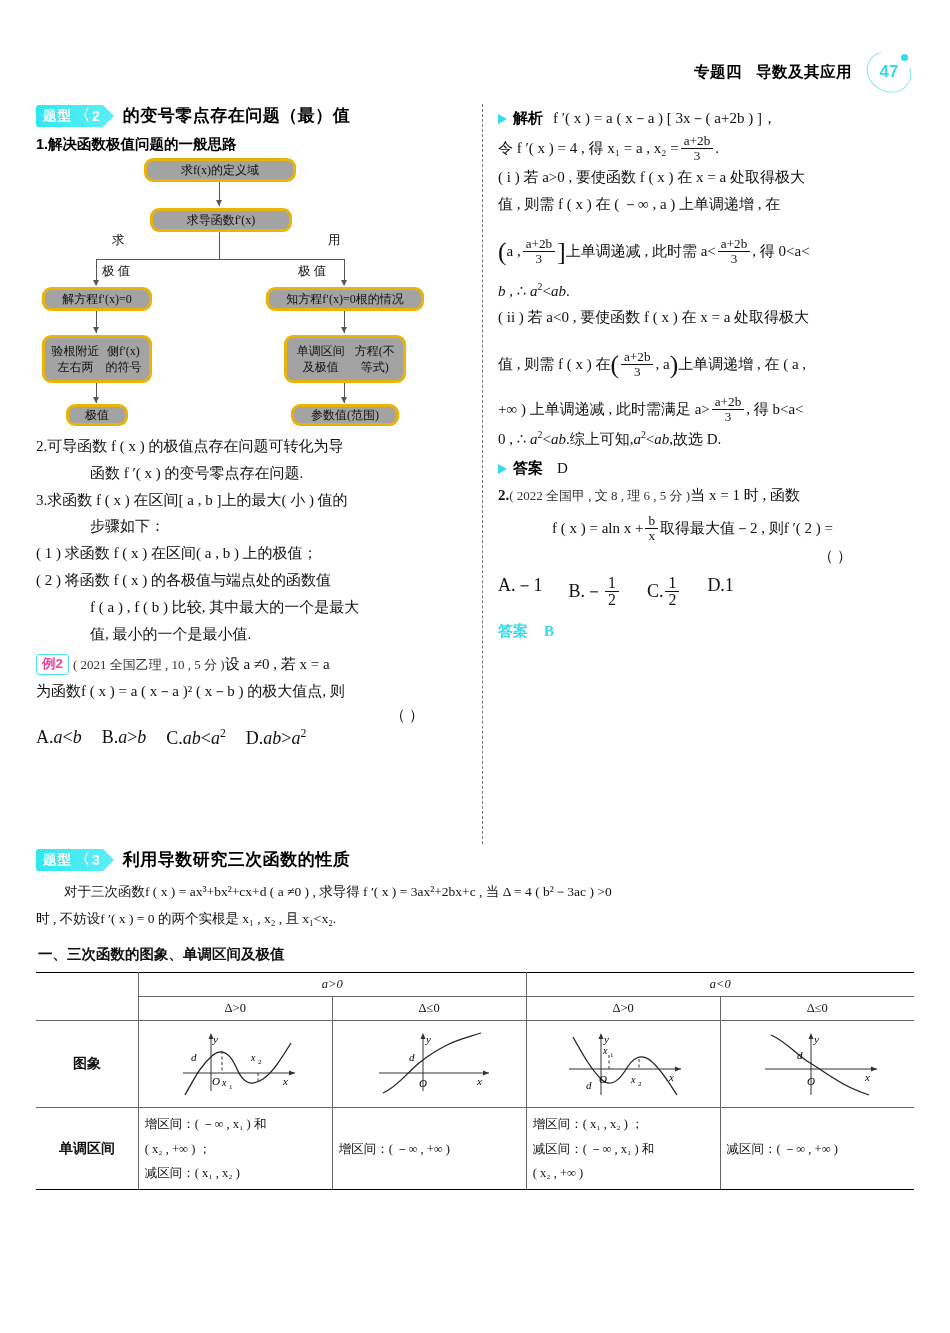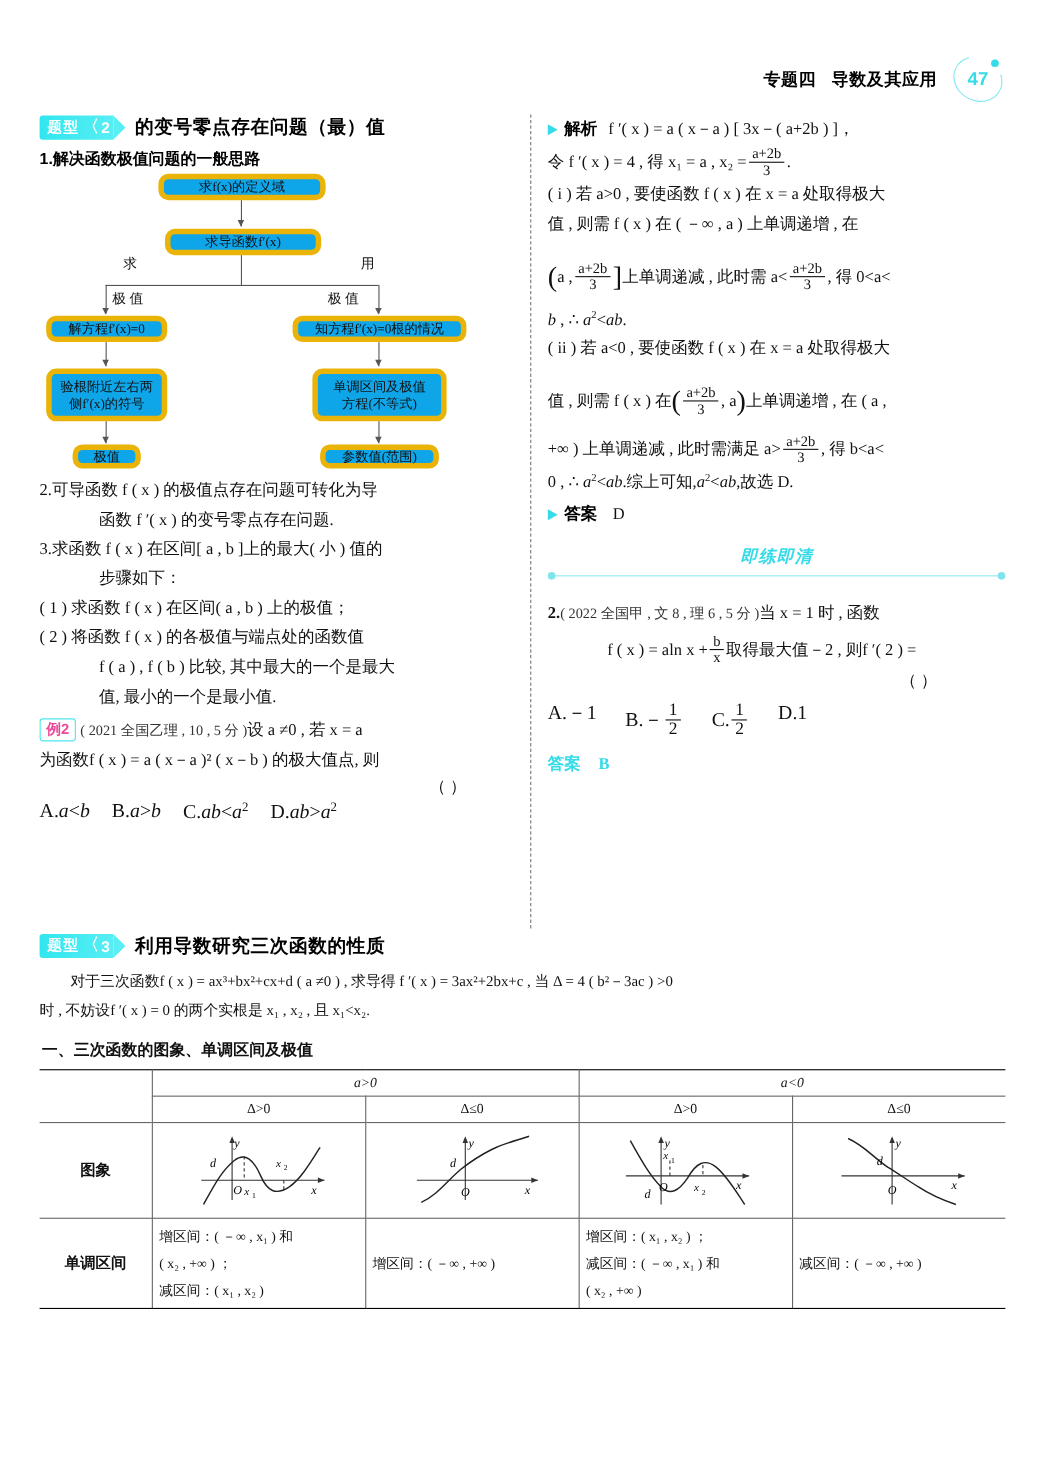--- a/index.html
+++ b/index.html
@@ -80,27 +80,27 @@
   }
 
   .h-sub {
     font-family:"Liberation Sans", sans-serif; font-weight:bold; font-size:14.5px;
     margin: 8px 0 4px 0; color:#000;
   }
 
   
   .flow { position:relative; width:432px; height:270px; margin: 2px 0 6px 0; }
   .fbox {
-    position:absolute; border:5px solid #eab308; border-radius:9px;
+    position:absolute; border:3px solid #eab308; border-radius:9px;
     display:flex; align-items:center; justify-content:center;
     text-align:center; font-size:12px; line-height:1.35; color:#111;
-    background:#0ea5e9; padding:2px 4px;
+    background:#a3a3a3; padding:2px 4px;
     font-family:"Liberation Serif", serif;
   }
-  .fbox.two { flex-direction:column; }
+  .fbox.two { flex-direction:row; }
   .flabel {
     position:absolute; font-size:12.5px; color:#111; font-family:"Liberation Serif", serif;
   }
   .fline { position:absolute; background:#555; }
   .farrow {
     position:absolute; width:0;height:0;
     border-left:3.5px solid transparent; border-right:3.5px solid transparent;
     border-top:6px solid #555;
   }
 
@@ -309,28 +309,20 @@
       </div>
       <div class="ptext" style="line-height:2.3;">
         <span>+∞ ) 上单调递减 , 此时需满足 a&gt;</span><span class="frac"><span class="num">a+2b</span><span class="den">3</span></span><span>, 得 b&lt;a&lt;</span>
       </div>
       <div class="ptext">0 , ∴ <i class="v">a</i><sup class="sm">2</sup>&lt;<i class="v">ab</i>.综上可知,<i class="v">a</i><sup class="sm">2</sup>&lt;<i class="v">ab</i>,故选 D.</div>
 
       <div class="ptext" style="margin-top:2px;">
         <span class="tri"></span><span class="lbl">答案</span><span style="margin-left:4px;">D</span>
       </div>
 
-      <div class="jilian-wrap">
-        <div class="jilian-text">即练即清</div>
-        <div class="jilian-rule">
-          <span class="dot l"></span>
-          <span class="line"></span>
-          <span class="dot r"></span>
-        </div>
-      </div>
 
       <div class="ptext">
         <b>2.</b><span class="small-src">( 2022 全国甲 , 文 8 , 理 6 , 5 分 )</span><span>当 x = 1 时 , 函数</span>
       </div>
       <div class="ptext ind3" style="line-height:2.4;">
         <span>f ( x ) = aln x +</span><span class="frac"><span class="num">b</span><span class="den">x</span></span><span>取得最大值－2 , 则f ′( 2 ) =</span>
       </div>
       <div class="paren-line" style="padding-right:62px;">（     ）</div>
       <div class="choices" style="gap:26px; margin-top:10px; line-height:1.1;">
         <span>A.－1</span>

